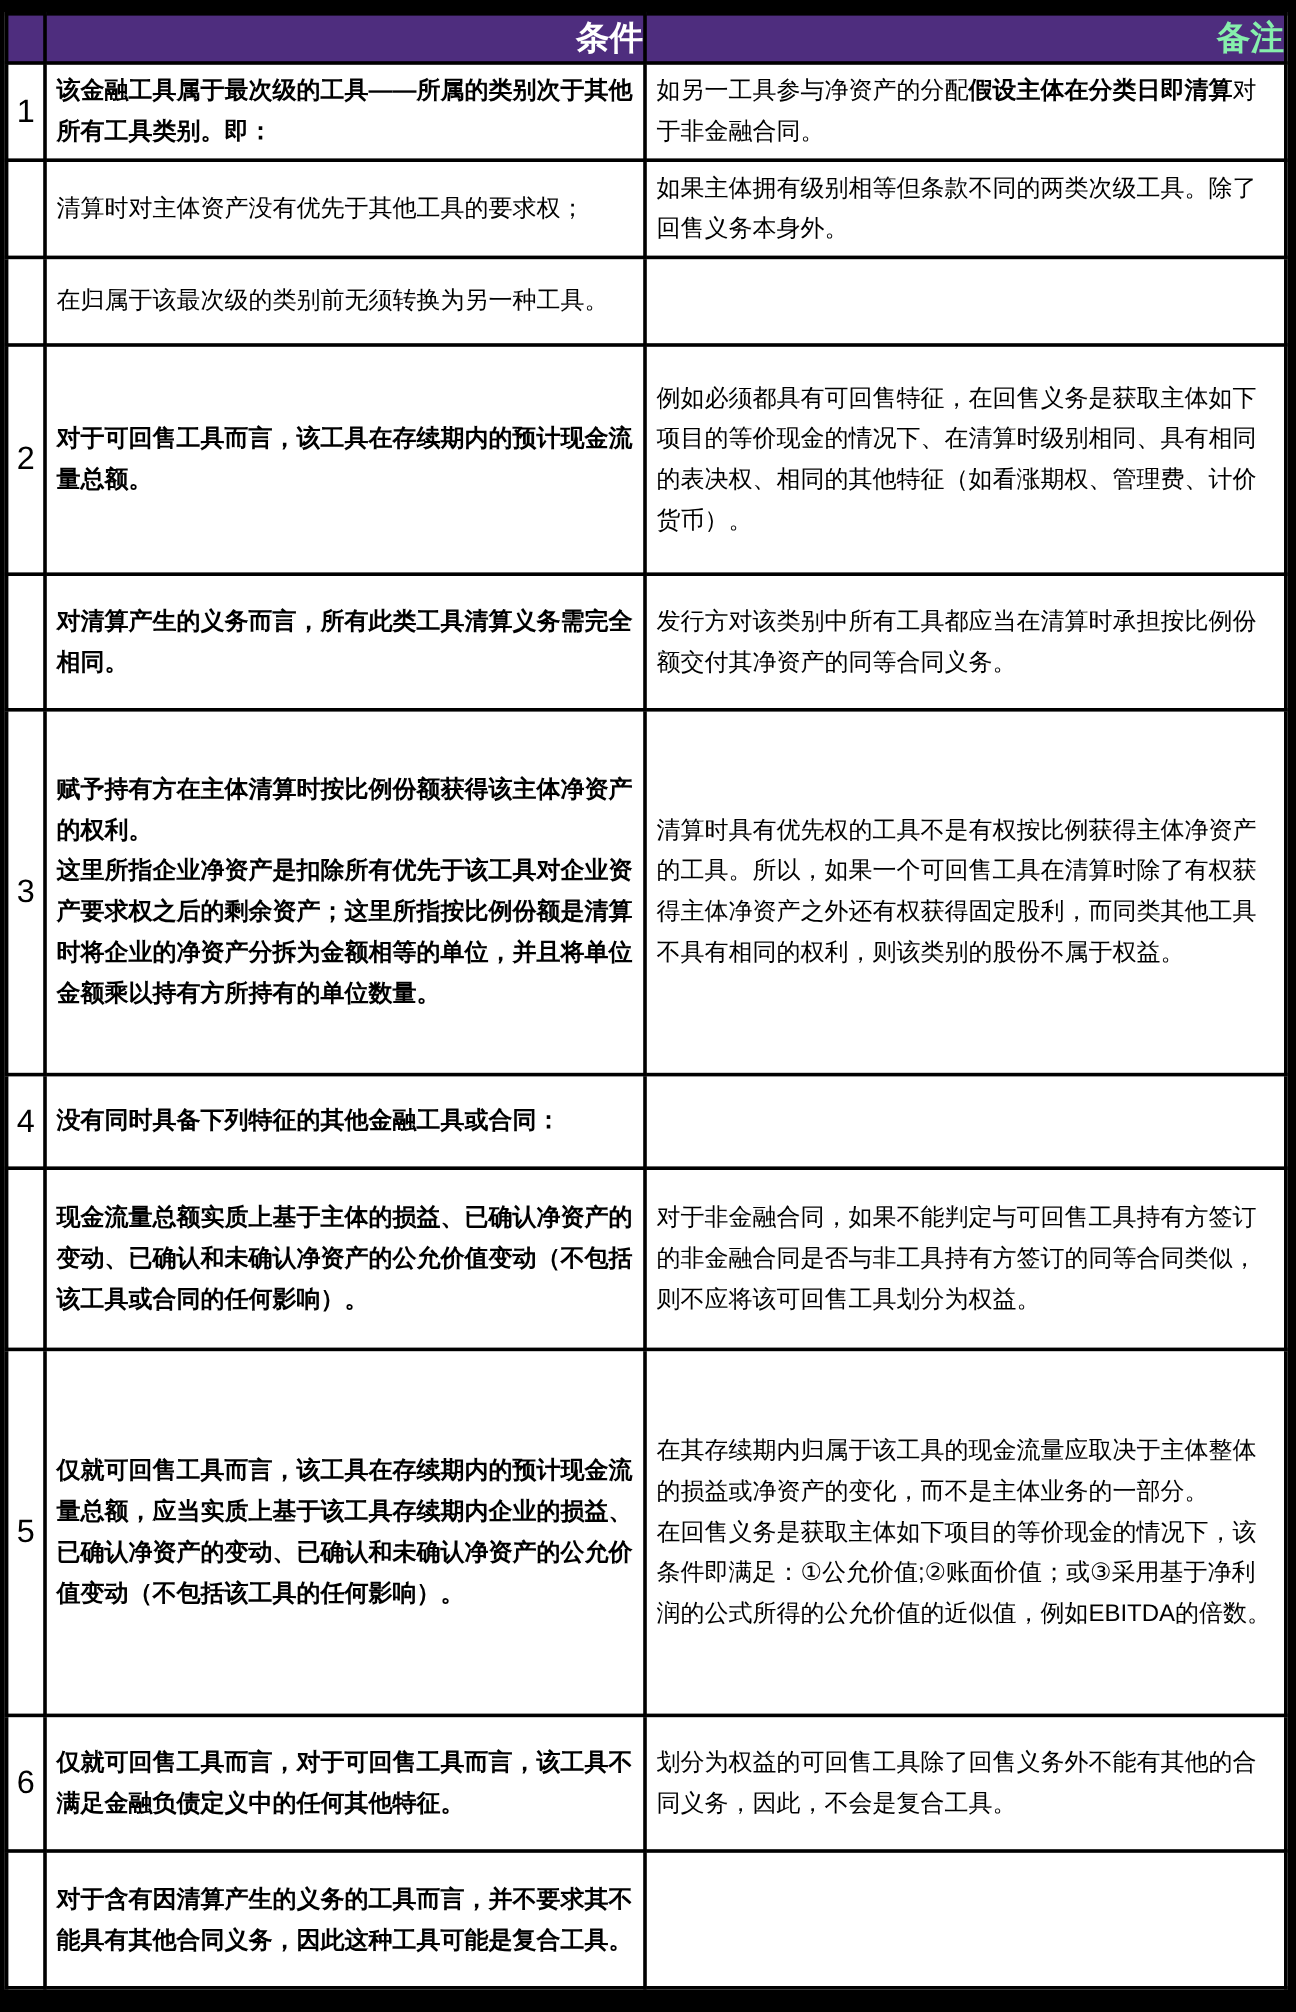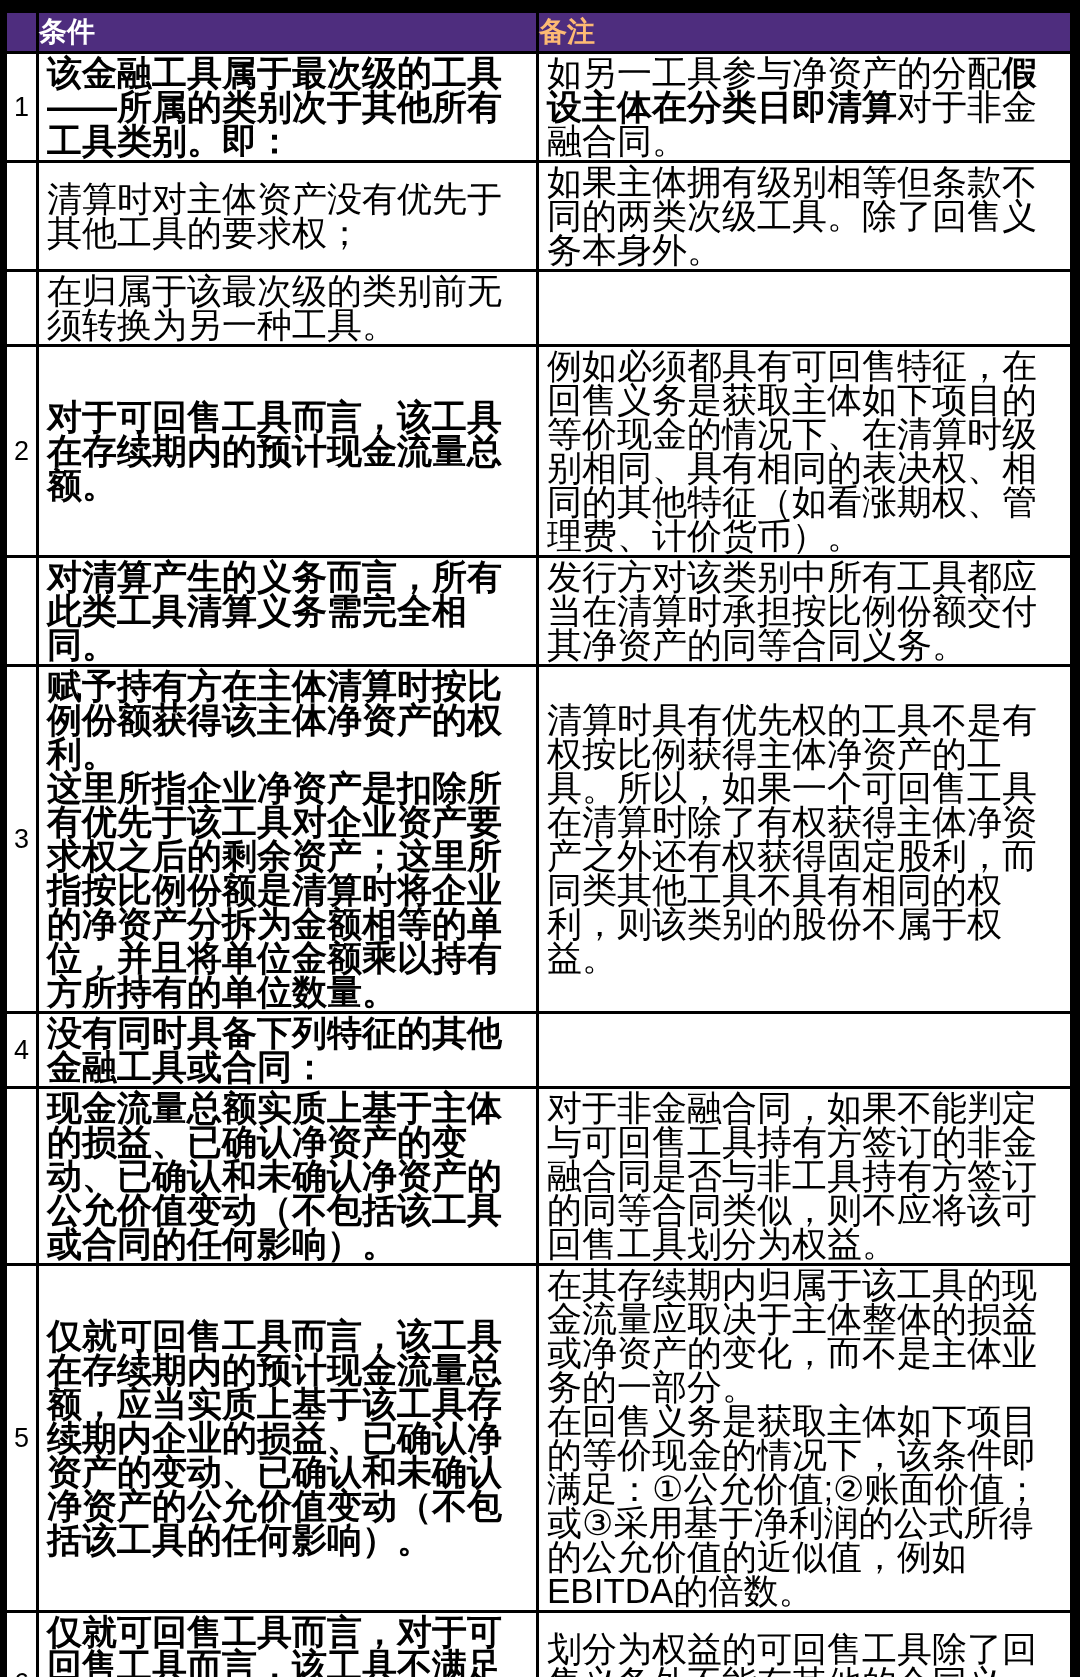--- a/index.html
+++ b/index.html
@@ -28,33 +28,33 @@
   col.c-cond { width: 500px; }
   th, td {
     border: 3px solid #000;
     box-sizing: border-box;
     color: #000;
   }
   th.hdr {
     height: 35px;
     font-size: 28px;
     font-weight: bold;
-    text-align: left;
+    text-align: right;
     vertical-align: middle;
     padding: 0;
   }
   td.num {
     text-align: center;
     vertical-align: middle;
     font-size: 27px;
     padding: 0 1px;
   }
   td.cond, td.note {
     vertical-align: middle;
-    font-size: 35px;
+    font-size: 20px;
     line-height: 34px;
     padding: 2px 4px 2px 8px;
     white-space: pre-line;
     overflow: hidden;
   }
   .bold { font-weight: bold; }
 </style>
 </head>
 <body>
 
@@ -62,21 +62,21 @@
   <table class="doc-table">
     <colgroup>
       <col class="c-num">
       <col class="c-cond">
       <col class="c-note">
     </colgroup>
     <thead>
       <tr>
         <th class="hdr" style="background: rgb(78, 45, 126); color: rgb(255, 255, 255);"></th>
         <th class="hdr" style="background: rgb(78, 45, 126); color: rgb(255, 255, 255);">条件</th>
-        <th class="hdr" style="background: rgb(78, 45, 126); color: #fdba74;">备注</th>
+        <th class="hdr" style="background: rgb(78, 45, 126); color: #86efac;">备注</th>
       </tr>
     </thead>
     <tbody>
         <tr style="height: 67px;">
           <td class="num">1</td>
           <td class="cond bold">该金融工具属于最次级的工具——所属的类别次于其他所有工具类别。即：</td>
           <td class="note"><span>如另一工具参与净资产的分配</span><span class="bold">假设主体在分类日即清算</span><span>对于非金融合同。</span></td>
         </tr>
         <tr style="height: 68px;">
           <td class="num"></td>

